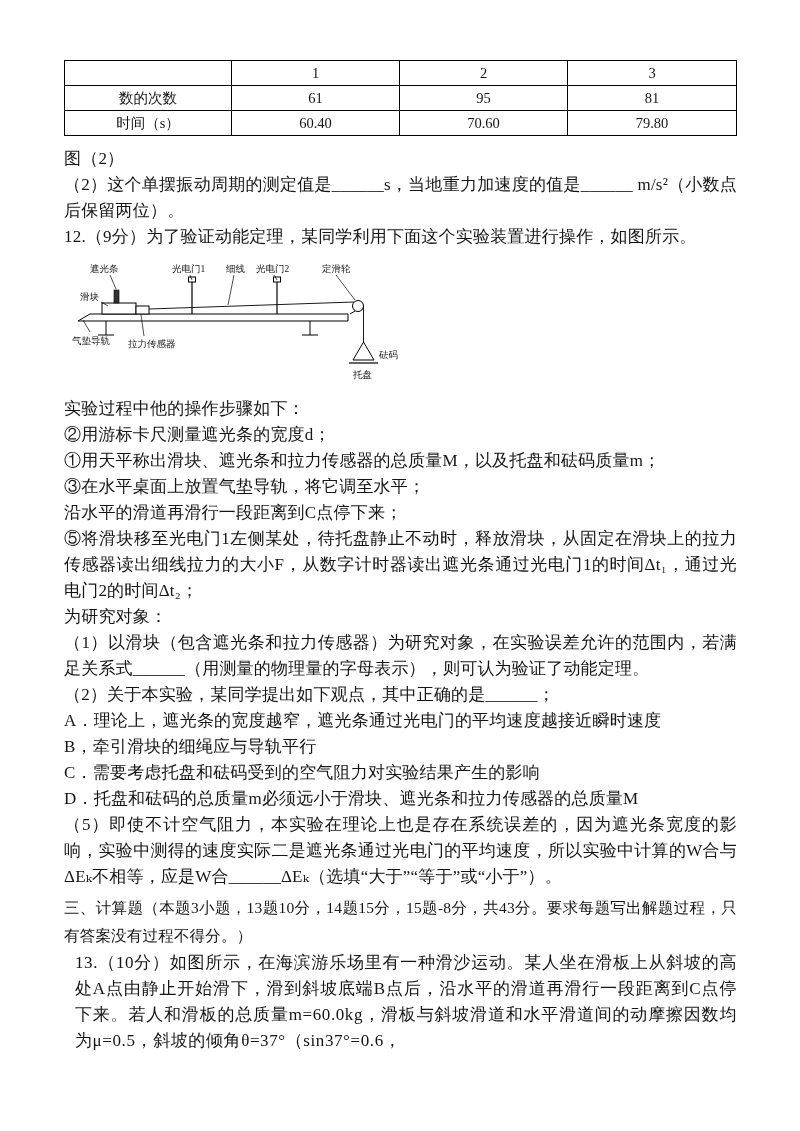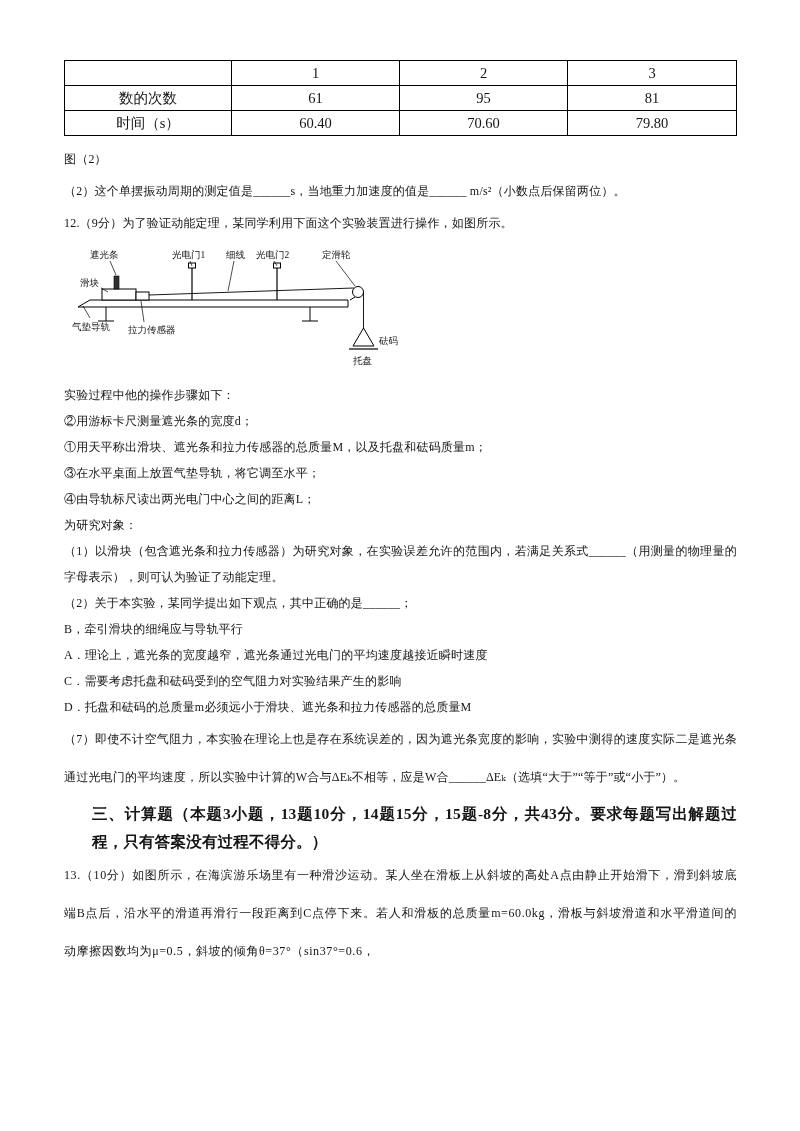--- a/index.html
+++ b/index.html
@@ -26,34 +26,33 @@
     border: 1px solid #000;
     height: 24px;
     font-size: 14.5px;
     text-align: center;
     padding: 0 3px;
     overflow: hidden;
     white-space: nowrap;
   }
   p.line {
     margin: 0;
-    font-size: 12px;
+    font-size: 17px;
     line-height: 26px;
     text-align: justify;
     letter-spacing: 0.2px;
   }
-  p.loose { line-height: 38px; }
+  p.loose { line-height: 26px; }
   p.bold2 {
-    font-weight: bold;
+    font-weight: normal;
     font-size: 15.5px;
     line-height: 28px;
     margin-top: 4px;
-    margin-left: 28px;
   }
-  p.q13 { letter-spacing: 0.6px; }
+  p.q13 { letter-spacing: 0.6px; margin-left: 11px; }
   .gap-sm { margin-top: 5px; }
   .gap-md { margin-top: 9px; }
   .diagram {
     margin: 8px 0 8px 6px;
     width: 342px;
   }
   .diagram svg { display: block; }
   .diagram text {
     font-family: "Liberation Serif", "DejaVu Serif", serif;
     font-size: 9.5px;
@@ -144,25 +143,26 @@
       <text x="58" y="89">拉力传感器</text>
       <text x="309" y="100">砝码</text>
       <text x="283" y="120">托盘</text>
     </svg>
   </div>
 
   <p class="line">实验过程中他的操作步骤如下：</p>
   <p class="line">②用游标卡尺测量遮光条的宽度d；</p>
   <p class="line">①用天平称出滑块、遮光条和拉力传感器的总质量M，以及托盘和砝码质量m；</p>
   <p class="line">③在水平桌面上放置气垫导轨，将它调至水平；</p>
-  <p class="line">④由导轨标尺读出两光电门中心之间的距离L；</p>
+  <p class="line">沿水平的滑道再滑行一段距离到C点停下来；</p>
+  <p class="line loose">⑤将滑块移至光电门1左侧某处，待托盘静止不动时，释放滑块，从固定在滑块上的拉力传感器读出细线拉力的大小F，从数字计时器读出遮光条通过光电门1的时间Δt₁，通过光电门2的时间Δt₂；</p>
   <p class="line gap-sm">为研究对象：</p>
   <p class="line">（1）以滑块（包含遮光条和拉力传感器）为研究对象，在实验误差允许的范围内，若满足关系式______（用测量的物理量的字母表示），则可认为验证了动能定理。</p>
   <p class="line">（2）关于本实验，某同学提出如下观点，其中正确的是______；</p>
+  <p class="line">A．理论上，遮光条的宽度越窄，遮光条通过光电门的平均速度越接近瞬时速度</p>
   <p class="line">B，牵引滑块的细绳应与导轨平行</p>
-  <p class="line">A．理论上，遮光条的宽度越窄，遮光条通过光电门的平均速度越接近瞬时速度</p>
   <p class="line">C．需要考虑托盘和砝码受到的空气阻力对实验结果产生的影响</p>
   <p class="line">D．托盘和砝码的总质量m必须远小于滑块、遮光条和拉力传感器的总质量M</p>
-  <p class="line loose">（7）即使不计空气阻力，本实验在理论上也是存在系统误差的，因为遮光条宽度的影响，实验中测得的速度实际二是遮光条通过光电门的平均速度，所以实验中计算的W合与ΔEₖ不相等，应是W合______ΔEₖ（选填“大于”“等于”或“小于”）。</p>
+  <p class="line loose">（5）即使不计空气阻力，本实验在理论上也是存在系统误差的，因为遮光条宽度的影响，实验中测得的速度实际二是遮光条通过光电门的平均速度，所以实验中计算的W合与ΔEₖ不相等，应是W合______ΔEₖ（选填“大于”“等于”或“小于”）。</p>
   <p class="line bold2">三、计算题（本题3小题，13题10分，14题15分，15题-8分，共43分。要求每题写出解题过程，只有答案没有过程不得分。）</p>
   <p class="line loose q13">13.（10分）如图所示，在海滨游乐场里有一种滑沙运动。某人坐在滑板上从斜坡的高处A点由静止开始滑下，滑到斜坡底端B点后，沿水平的滑道再滑行一段距离到C点停下来。若人和滑板的总质量m=60.0kg，滑板与斜坡滑道和水平滑道间的动摩擦因数均为μ=0.5，斜坡的倾角θ=37°（sin37°=0.6，</p>
 
 </div>
 
 </body></html>

